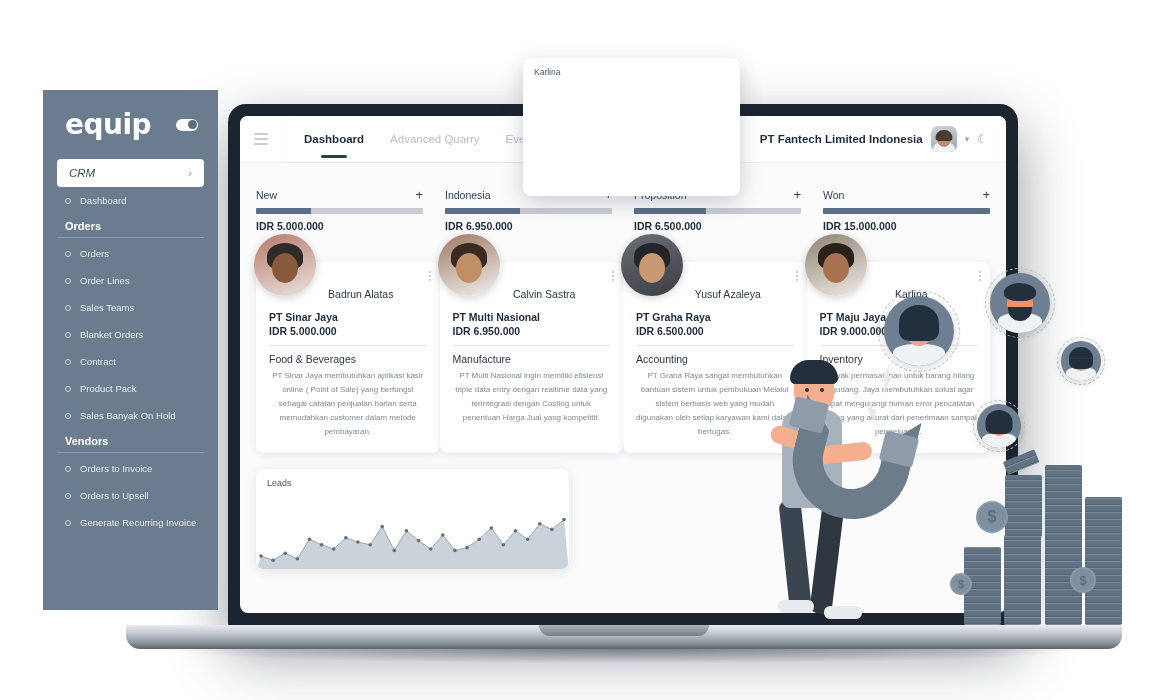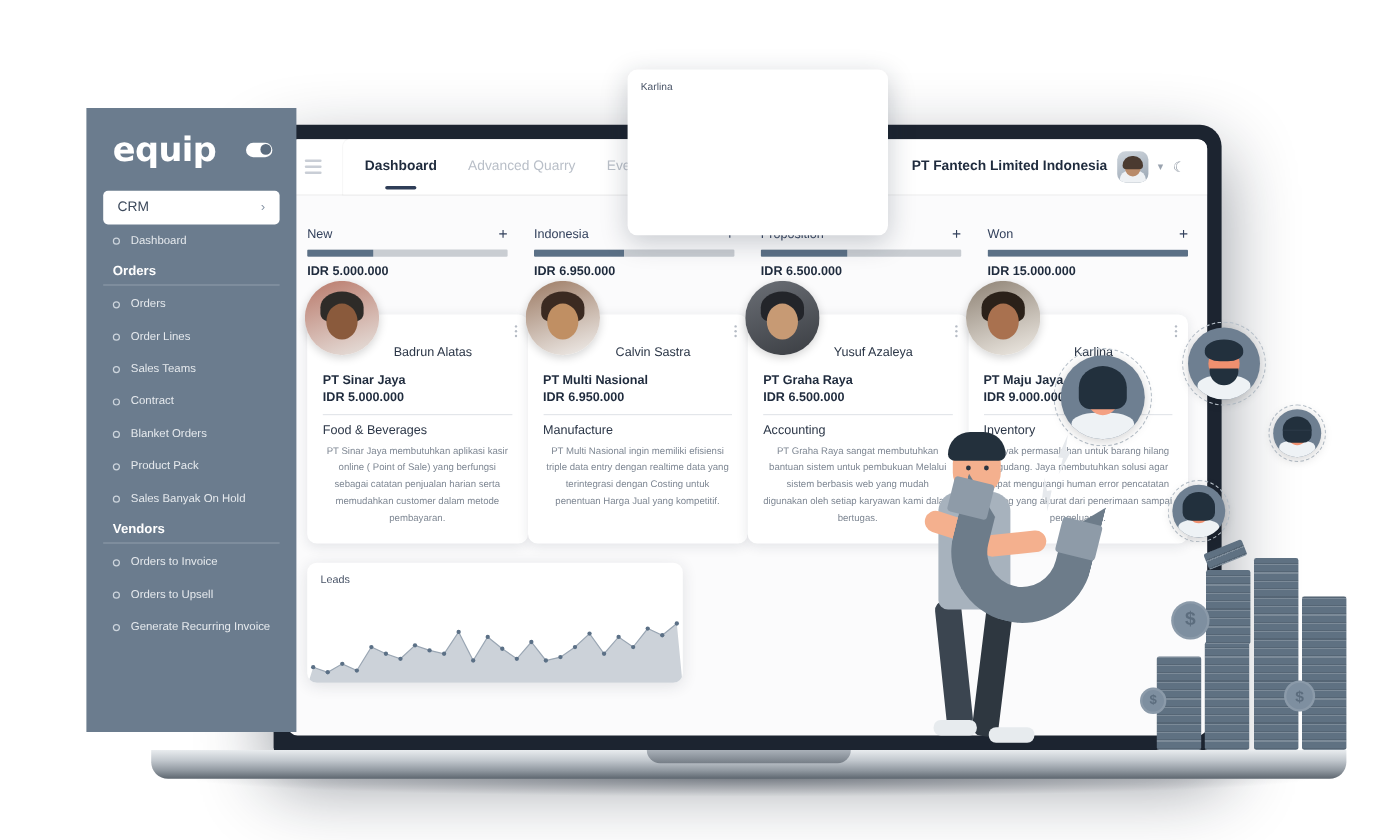--- a/index.html
+++ b/index.html
@@ -121,32 +121,32 @@
     padding:9px 0 0 0; overflow:hidden; z-index:30;
   }
   .pipe-title { font-size:8.5px; color:#4a5568; padding-left:11px; }
   .pipe-bars { display:flex; align-items:flex-end; gap:4px; height:104px; padding:0 10px 0 11px; margin-top:3px; }
   .pbar { flex:1; display:flex; flex-direction:column; justify-content:flex-end; }
   .pbar .top { background:#cdd4dc; }
   .pbar .bot { background:#a3afbc; }
 
   
   #sidebar {
-    position:absolute; left:72px; top:90px; width:175px; height:520px;
+    position:absolute; left:43px; top:90px; width:175px; height:520px;
     background:#6b7c8e; z-index:20; padding: 18px 0 0 0;
   }
   .logo-row { display:flex; align-items:center; justify-content:space-between; padding: 0 20px 0 22px; }
   .logo { font-size:28px; font-weight:700; color:#fff; letter-spacing:-0.5px; font-family:"DejaVu Sans", sans-serif; }
   .toggle { width:22px; height:12px; border-radius:7px; background:#fff; position:relative; cursor:pointer; }
   .toggle i { position:absolute; right:1.5px; top:1.5px; width:9px; height:9px; border-radius:50%; background:#55footer; background:#5b6c7e; }
   .crm-pill {
     margin:18px 14px 0 14px; background:#fff; border-radius:4px; height:28px;
     display:flex; align-items:center; justify-content:space-between; padding:0 12px; cursor:pointer;
   }
-  .crm-pill span { font-size:11.5px; color:#3d4a5c; }
+  .crm-pill span { font-size:11.5px; color:#3d4a5c;font-style:italic; }
   .crm-pill .chev { font-size:11px; color:#8593a4; }
   .nav-item { display:flex; align-items:center; gap:9px; padding: 8px 0 8px 22px; cursor:pointer; }
   .nav-item .ring { width:6px; height:6px; border-radius:50%; border:1px solid #cdd5dd; display:block; flex:0 0 auto; }
   .nav-item span.lbl { font-size:9.5px; color:#e6eaee; }
   .nav-group { font-size:11px; font-weight:700; color:#ffffff; padding: 6px 0 5px 22px; }
   .nav-sep { height:1px; background:#8b99a8; margin: 0 14px 2px 14px; }
 
   
   .ill { position:absolute; z-index:40; }
   .bubble { position:absolute; border-radius:50%; background:#6e7f91; overflow:hidden; box-shadow:0 2px 10px rgba(0,0,0,.18); }
@@ -449,25 +449,25 @@
     <div class="nav-item">
       <span class="ring"></span>
       <span class="lbl">Order Lines</span>
     </div>
     <div class="nav-item">
       <span class="ring"></span>
       <span class="lbl">Sales Teams</span>
     </div>
     <div class="nav-item">
       <span class="ring"></span>
+      <span class="lbl">Blanket Orders</span>
+    </div>
+    <div class="nav-item">
+      <span class="ring"></span>
       <span class="lbl">Contract</span>
-    </div>
-    <div class="nav-item">
-      <span class="ring"></span>
-      <span class="lbl">Blanket Orders</span>
     </div>
     <div class="nav-item">
       <span class="ring"></span>
       <span class="lbl">Product Pack</span>
     </div>
     <div class="nav-item">
       <span class="ring"></span>
       <span class="lbl">Sales Banyak  On Hold</span>
     </div>
 

